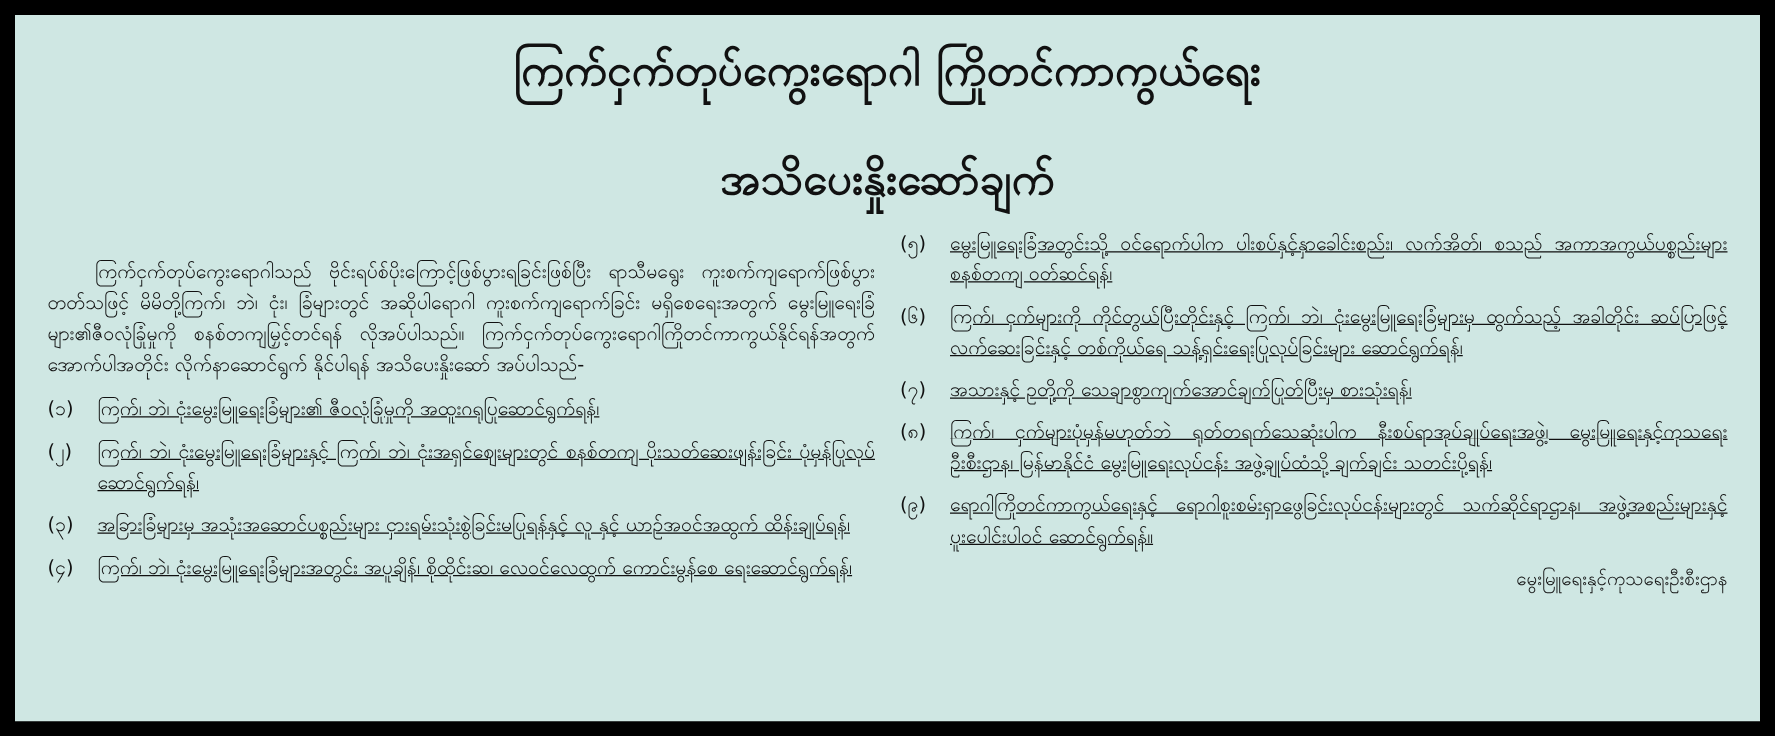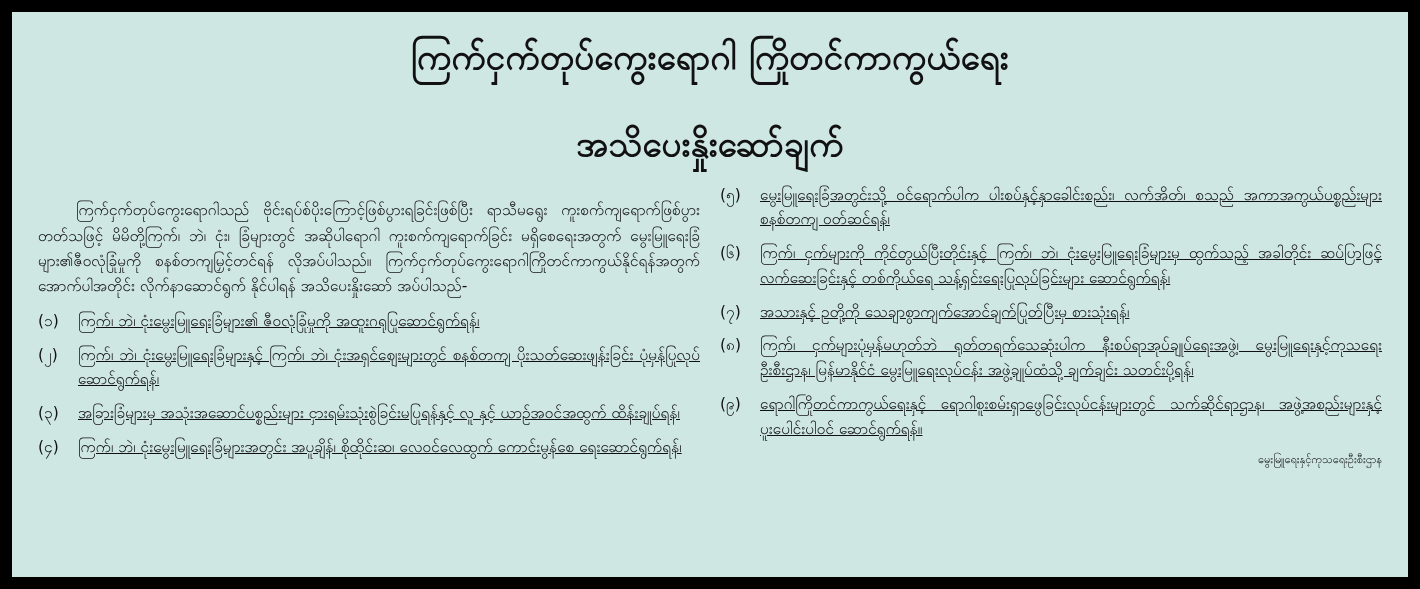--- a/index.html
+++ b/index.html
@@ -79,21 +79,21 @@
     white-space: nowrap;
   }
   .txt {
     flex: 1 1 auto;
     text-align: justify;
     text-justify: inter-word;
     text-decoration: underline;
   }
   .signature {
     text-align: right;
-    font-size: 11px;
+    font-size: 15px;
     line-height: 1.65;
     color: #111111;
   }
   .sig-line {
     display: block;
   }
 </style>
 </head>
 <body>
 

